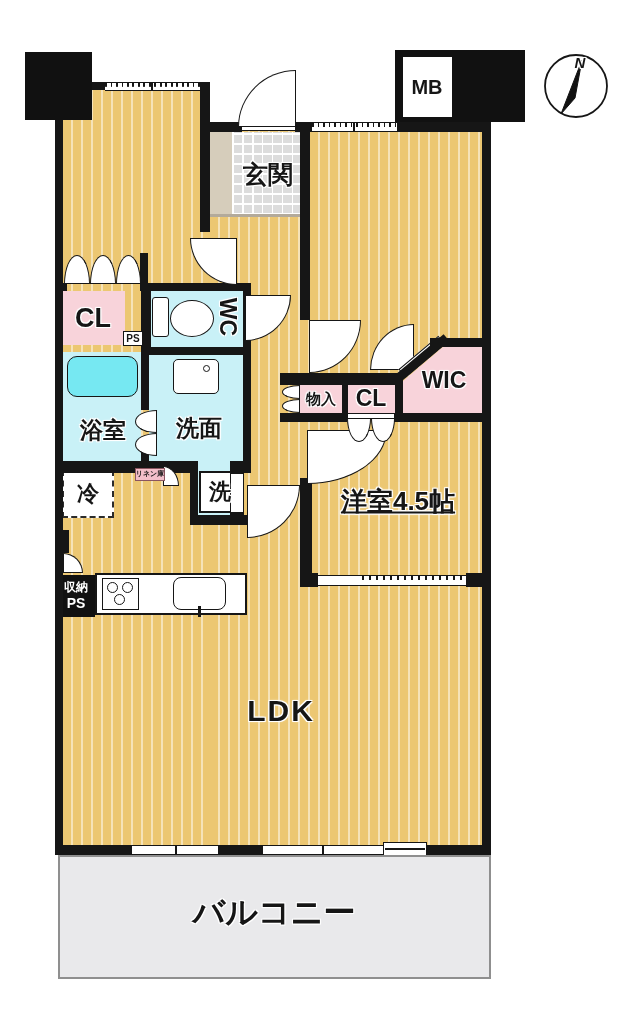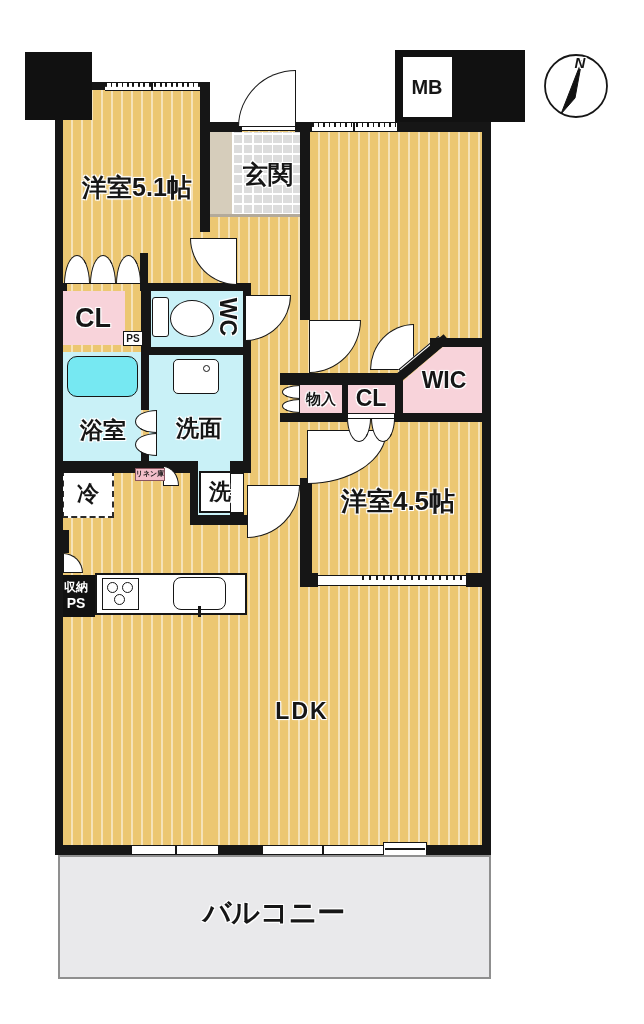--- a/index.html
+++ b/index.html
@@ -152,33 +152,32 @@
   <div class="abs" style="left:25px;top:52px;width:67px;height:68px;background:#111;"></div>
   <div class="abs" style="left:395px;top:50px;width:130px;height:72px;background:#111;"></div>
   <div class="abs" style="left:403px;top:57px;width:49px;height:60px;background:#fff;"></div>
 
   <svg class="abs" style="left:538px;top:44px;" width="80" height="84" viewBox="0 0 80 84">
     <circle cx="38" cy="42" r="31" fill="#fff" stroke="#161616" stroke-width="1.8"></circle>
     <polygon points="44,16 23,70 37,54" fill="#111" stroke="#111" stroke-width="1"></polygon>
   </svg>
   <div class="lbl" style="left:580px;top:62px;font-size:15px;font-style:italic;">N</div>
 
-  <div class="lbl" style="left:137px;top:187px;font-size:25px;">洋室5.1帖</div>
   <div class="lbl" style="left:268px;top:174px;font-size:25px;">玄関</div>
   <div class="lbl" style="left:93px;top:318px;font-size:27px;">CL</div>
   <div class="lbl" style="left:133px;top:338px;font-size:10px;text-shadow:none;">PS</div>
   <div class="lbl" style="left:227px;top:317px;font-size:23px;transform:translate(-50%,-50%) rotate(90deg);">WC</div>
   <div class="lbl" style="left:103px;top:430px;font-size:23px;">浴室</div>
   <div class="lbl" style="left:199px;top:428px;font-size:23px;">洗面</div>
   <div class="lbl" style="left:220px;top:492px;font-size:22px;">洗</div>
   <div class="lbl" style="left:88px;top:494px;font-size:22px;">冷</div>
   <div class="lbl" style="left:150px;top:474px;font-size:7px;text-shadow:none;">リネン庫</div>
   <div class="lbl" style="left:321px;top:399px;font-size:15px;">物入</div>
   <div class="lbl" style="left:371px;top:398px;font-size:23px;">CL</div>
   <div class="lbl" style="left:444px;top:380px;font-size:23px;">WIC</div>
-  <div class="lbl" style="left:398px;top:501px;font-size:26px;">洋室4.5帖</div>
-  <div class="lbl" style="left:281px;top:711px;font-size:23px;letter-spacing:2px;margin-left:21px;">LDK</div>
-  <div class="lbl" style="left:274px;top:913px;font-size:28px;">バルコニー</div>
+  <div class="lbl" style="left:398px;top:501px;font-size:26px;text-decoration:underline;">洋室4.5帖</div>
+  <div class="lbl" style="left:281px;top:711px;font-size:30px;letter-spacing:2px;">LDK</div>
+  <div class="lbl" style="left:274px;top:913px;font-size:32px;">バルコニー</div>
   <div class="lbl" style="left:76px;top:587px;font-size:12px;color:#fff;text-shadow:none;">収納</div>
   <div class="lbl" style="left:76px;top:603px;font-size:14px;color:#fff;text-shadow:none;">PS</div>
   <div class="lbl" style="left:427px;top:87px;font-size:20px;text-shadow:none;">MB</div>
 
 </div>
 
 </body></html>

